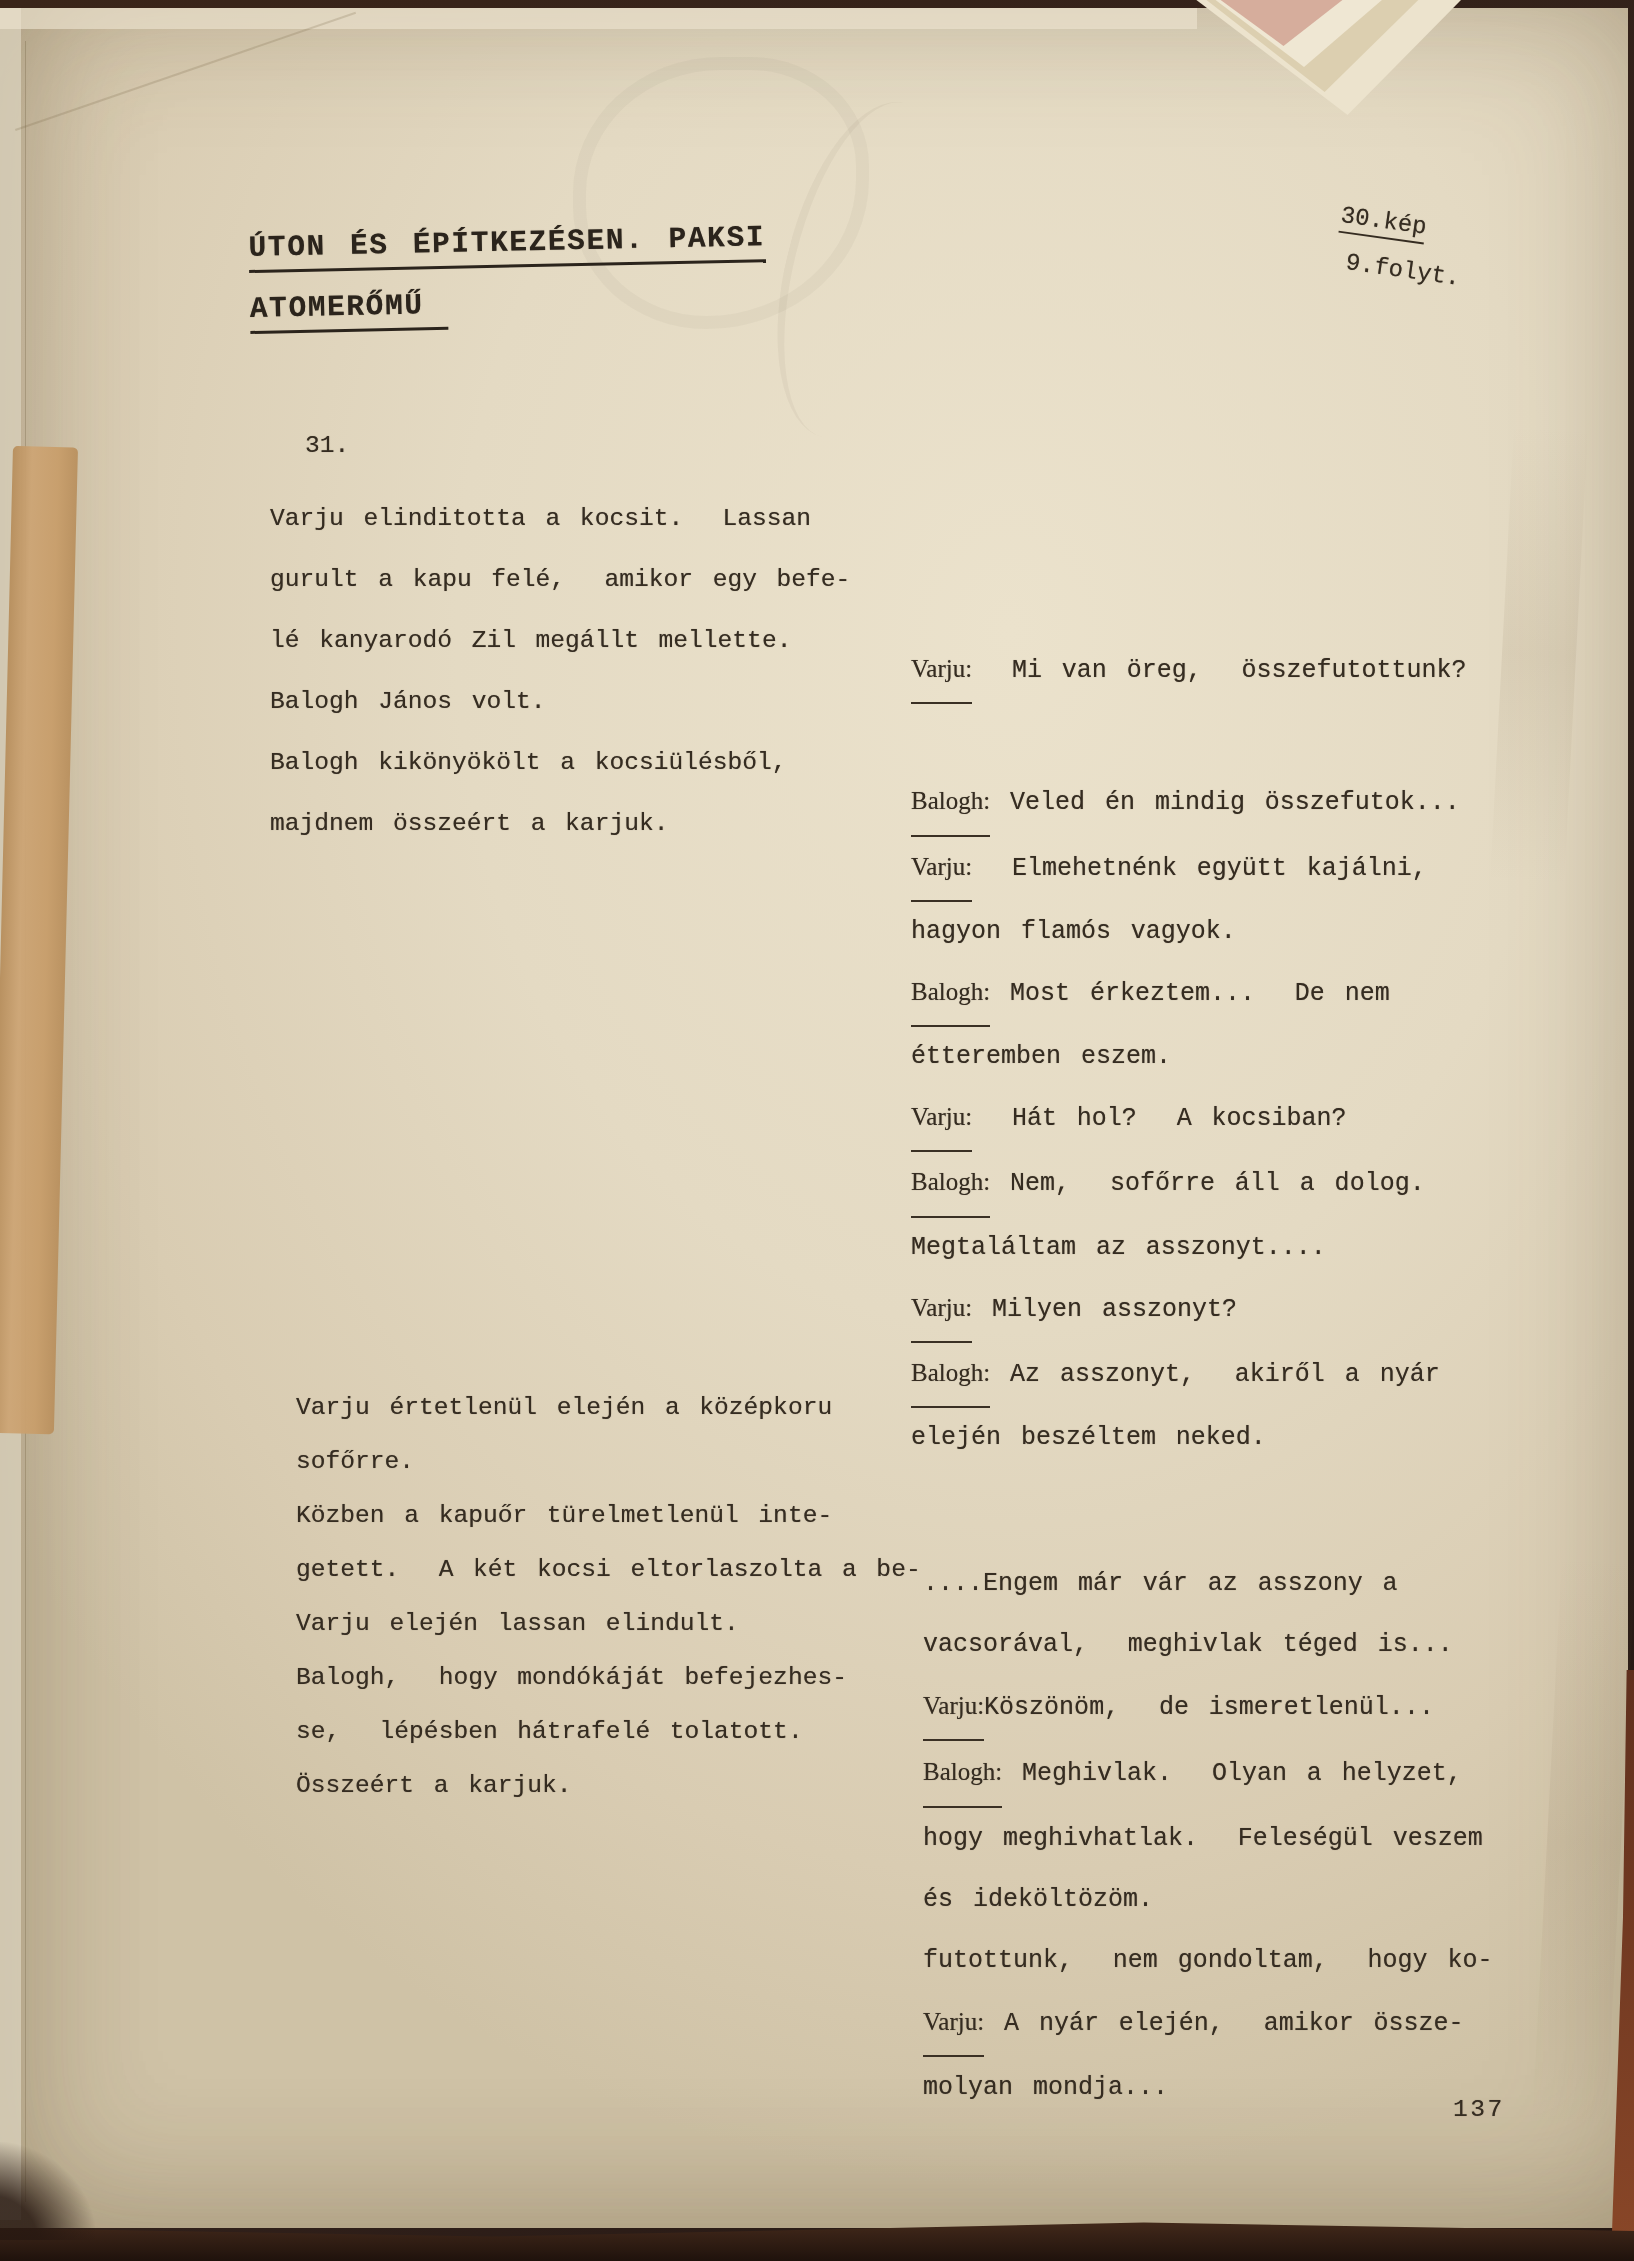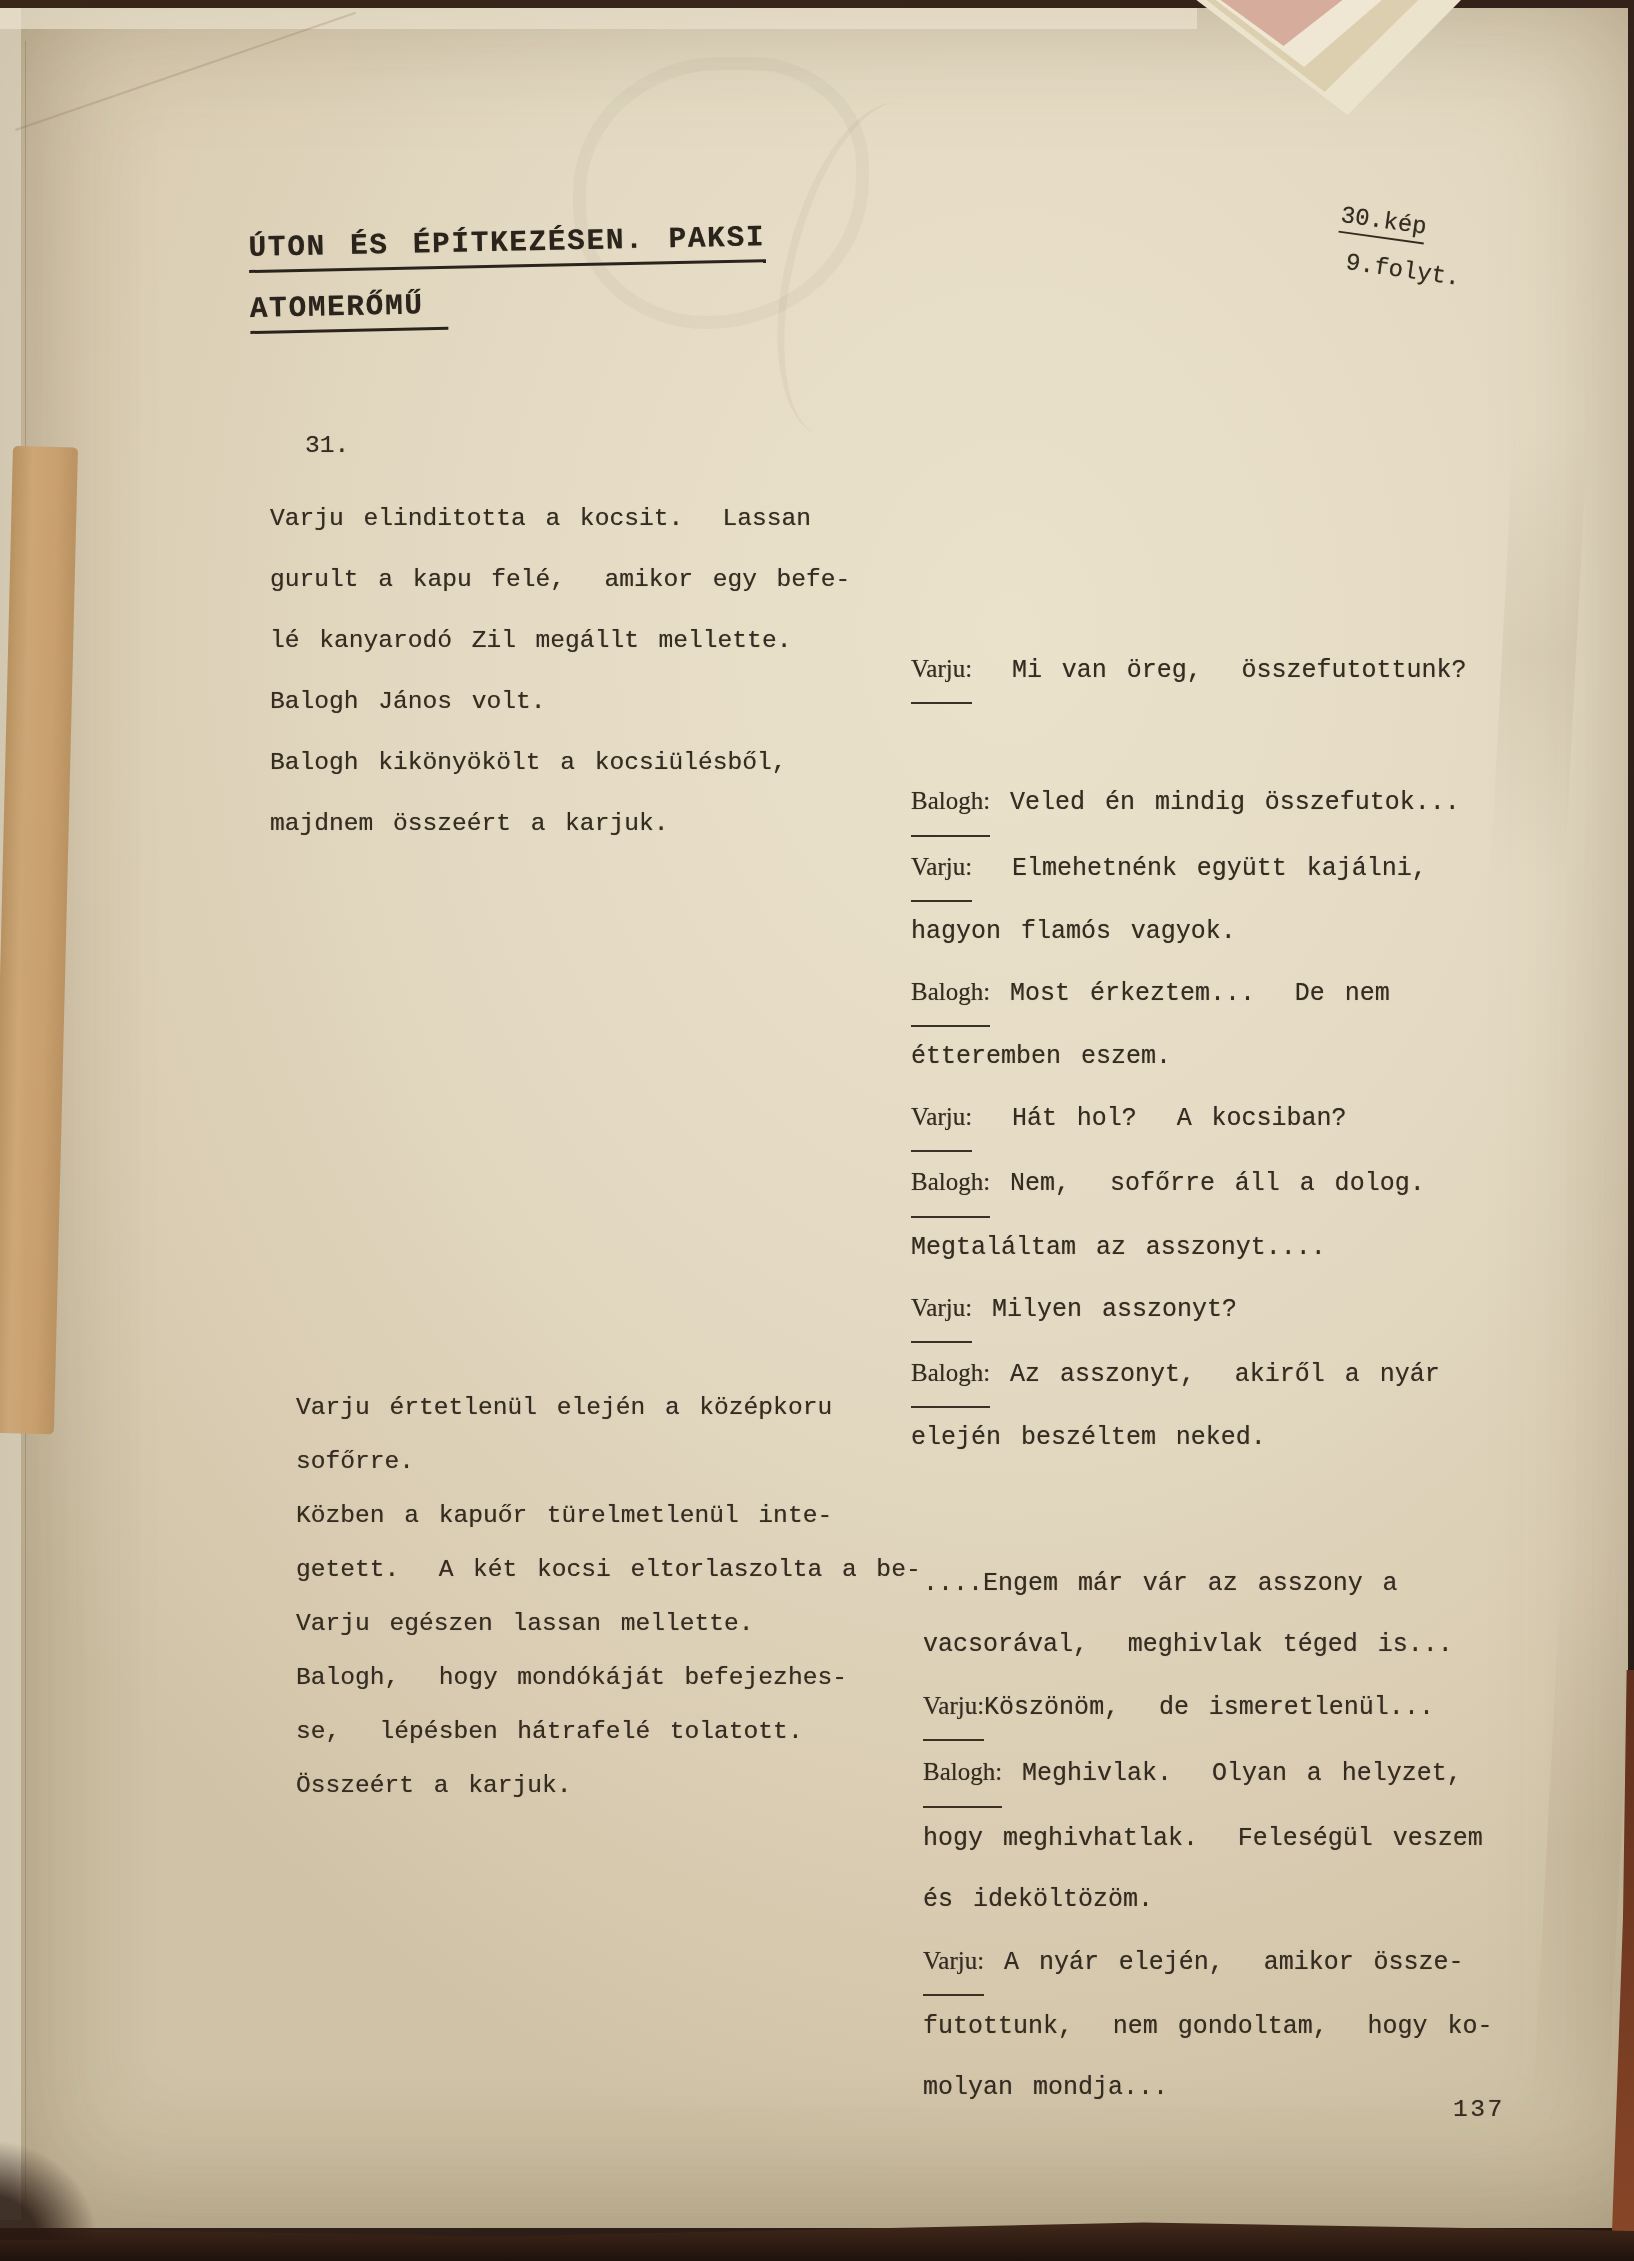--- a/index.html
+++ b/index.html
@@ -118,21 +118,21 @@
     <div class="line">Balogh János volt.</div>
     <div class="line">Balogh kikönyökölt a kocsiülésből,</div>
     <div class="line">majdnem összeért a karjuk.</div>
   </div>
 
   <div class="typed lblock2">
     <div class="line">Varju értetlenül elején a középkoru</div>
     <div class="line">sofőrre.</div>
     <div class="line">Közben a kapuőr türelmetlenül inte-</div>
     <div class="line">getett.  A két kocsi eltorlaszolta a be-</div>
-    <div class="line">Varju egészen lassan mellette.</div>
+    <div class="line">Varju elején lassan elindult.</div>
     <div class="line">Balogh,  hogy mondókáját befejezhes-</div>
     <div class="line">se,  lépésben hátrafelé tolatott.</div>
     <div class="line">Összeért a karjuk.</div>
   </div>
 
   <div class="typed rblock1">
     <div class="line gap"><span class="spk">Varju:</span><span>  Mi van öreg,  összefutottunk?</span></div>
     <div class="line"><span class="spk">Balogh:</span><span> Veled én mindig összefutok...</span></div>
     <div class="line"><span class="spk">Varju:</span><span>  Elmehetnénk együtt kajálni,</span></div>
     <div class="line"><span class="spk"></span><span>hagyon flamós vagyok.</span></div>
@@ -146,22 +146,22 @@
     <div class="line"><span class="spk"></span><span>elején beszéltem neked.</span></div>
   </div>
 
   <div class="typed rblock2">
     <div class="line"><span class="spk"></span><span>....Engem már vár az asszony a</span></div>
     <div class="line"><span class="spk"></span><span>vacsorával,  meghivlak téged is...</span></div>
     <div class="line"><span class="spk">Varju:</span><span>Köszönöm,  de ismeretlenül...</span></div>
     <div class="line"><span class="spk">Balogh:</span><span> Meghivlak.  Olyan a helyzet,</span></div>
     <div class="line"><span class="spk"></span><span>hogy meghivhatlak.  Feleségül veszem</span></div>
     <div class="line"><span class="spk"></span><span>és ideköltözöm.</span></div>
+    <div class="line"><span class="spk"></span><span>futottunk,  nem gondoltam,  hogy ko-</span></div>
     <div class="line"><span class="spk">Varju:</span><span> A nyár elején,  amikor össze-</span></div>
-    <div class="line"><span class="spk"></span><span>futottunk,  nem gondoltam,  hogy ko-</span></div>
     <div class="line"><span class="spk"></span><span>molyan mondja...</span></div>
   </div>
 
   <div class="typed pagenum">137</div>
 
   <div class="streak-right" style="left:1547px; top:1556px; height:573px;"></div>
   <div class="right-edge"></div>
   <div class="bottom-edge"></div>
   <div class="corner-curl"></div>
 

